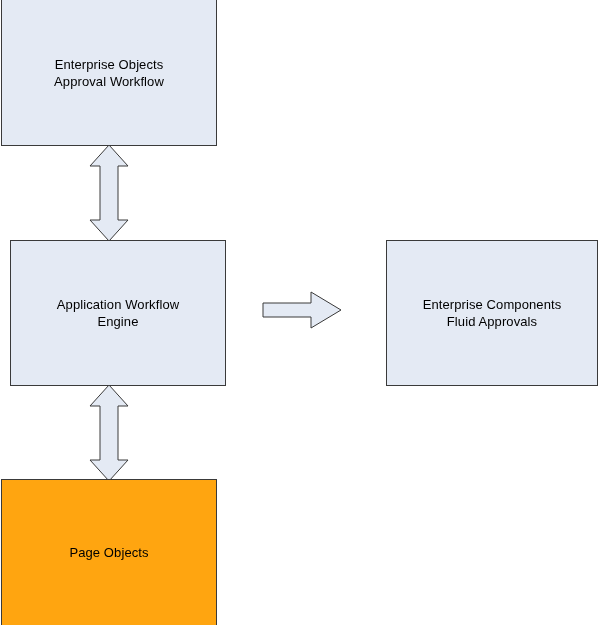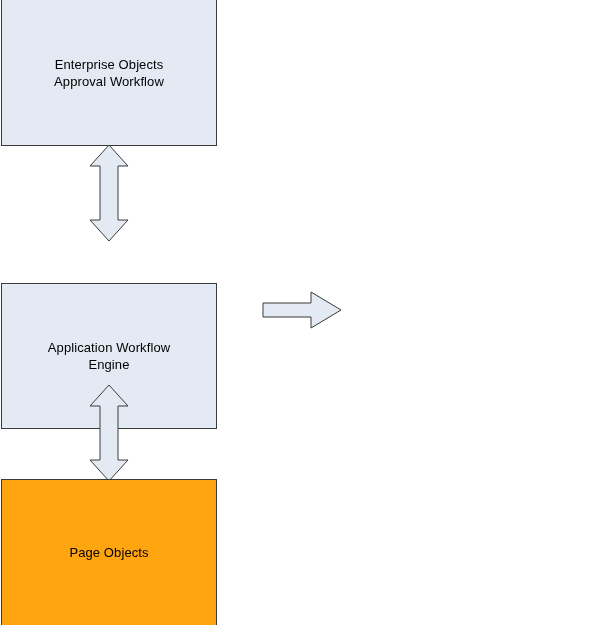--- a/index.html
+++ b/index.html
@@ -43,25 +43,24 @@
   #node-approval-workflow {
     left: 1px;
     top: -12px;
     width: 216px;
     height: 158px;
   }
   #node-approval-workflow .label { padding-top: 12px; }
 
   
   #node-workflow-engine {
-    left: 1px;
+    left: 10px;
     top: 240px;
     width: 216px;
     height: 146px;
-    margin-top: 43px;
   }
 
   
   #node-fluid-approvals {
     left: 386px;
     top: 240px;
     width: 212px;
     height: 146px;
   }
 
@@ -123,20 +122,24 @@
     <span class="label">Application Workflow
 Engine</span>
   </div>
 
   <div class="connector" id="conn-engine-fluid">
     <svg width="82" height="40" viewBox="0 0 82 40">
       <polygon class="arrow-shape" points="2,13 50,13 50,2 80,20 50,38 50,27 2,27"></polygon>
     </svg>
   </div>
 
+  <div class="node node-blue" id="node-fluid-approvals">
+    <span class="label">Enterprise Components
+Fluid Approvals</span>
+  </div>
 
   <div class="connector" id="conn-engine-composer">
     <svg width="42" height="98" viewBox="0 0 42 98">
       <polygon class="arrow-shape" points="21,1 40,22 30,22 30,76 40,76 21,97 2,76 12,76 12,22 2,22"></polygon>
     </svg>
   </div>
 
   <div class="node node-orange" id="node-page-composer">
     <span class="label">Page Objects</span>
   </div>

